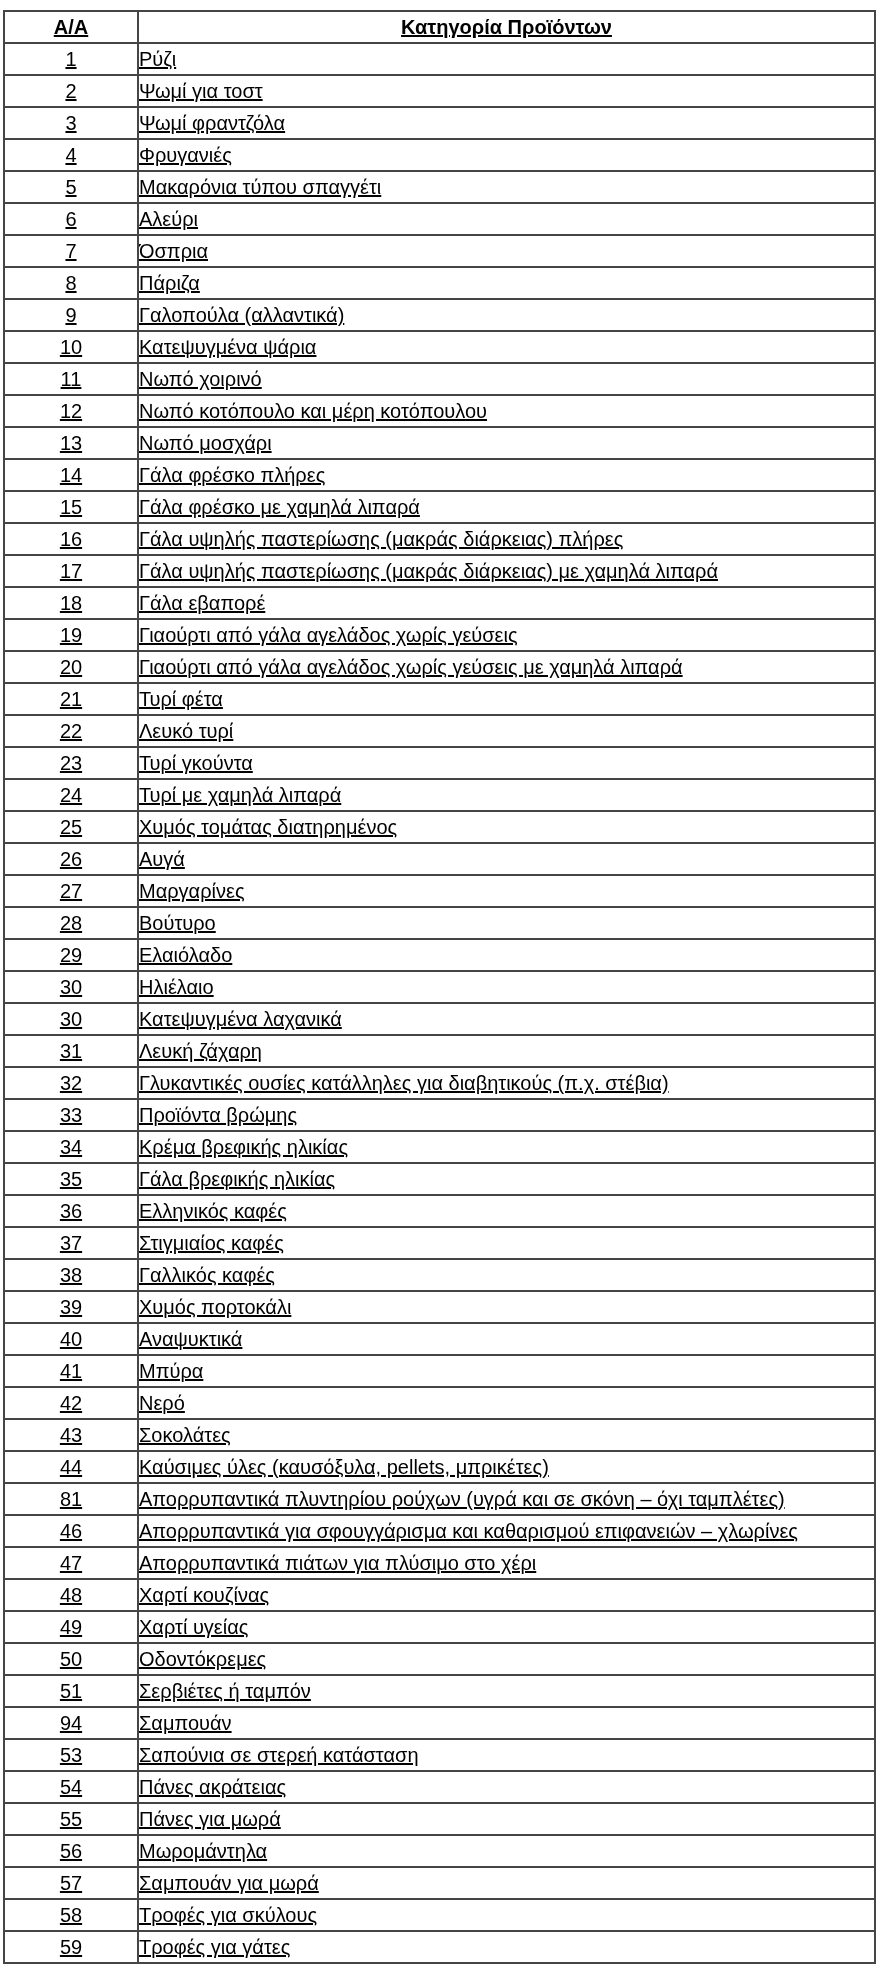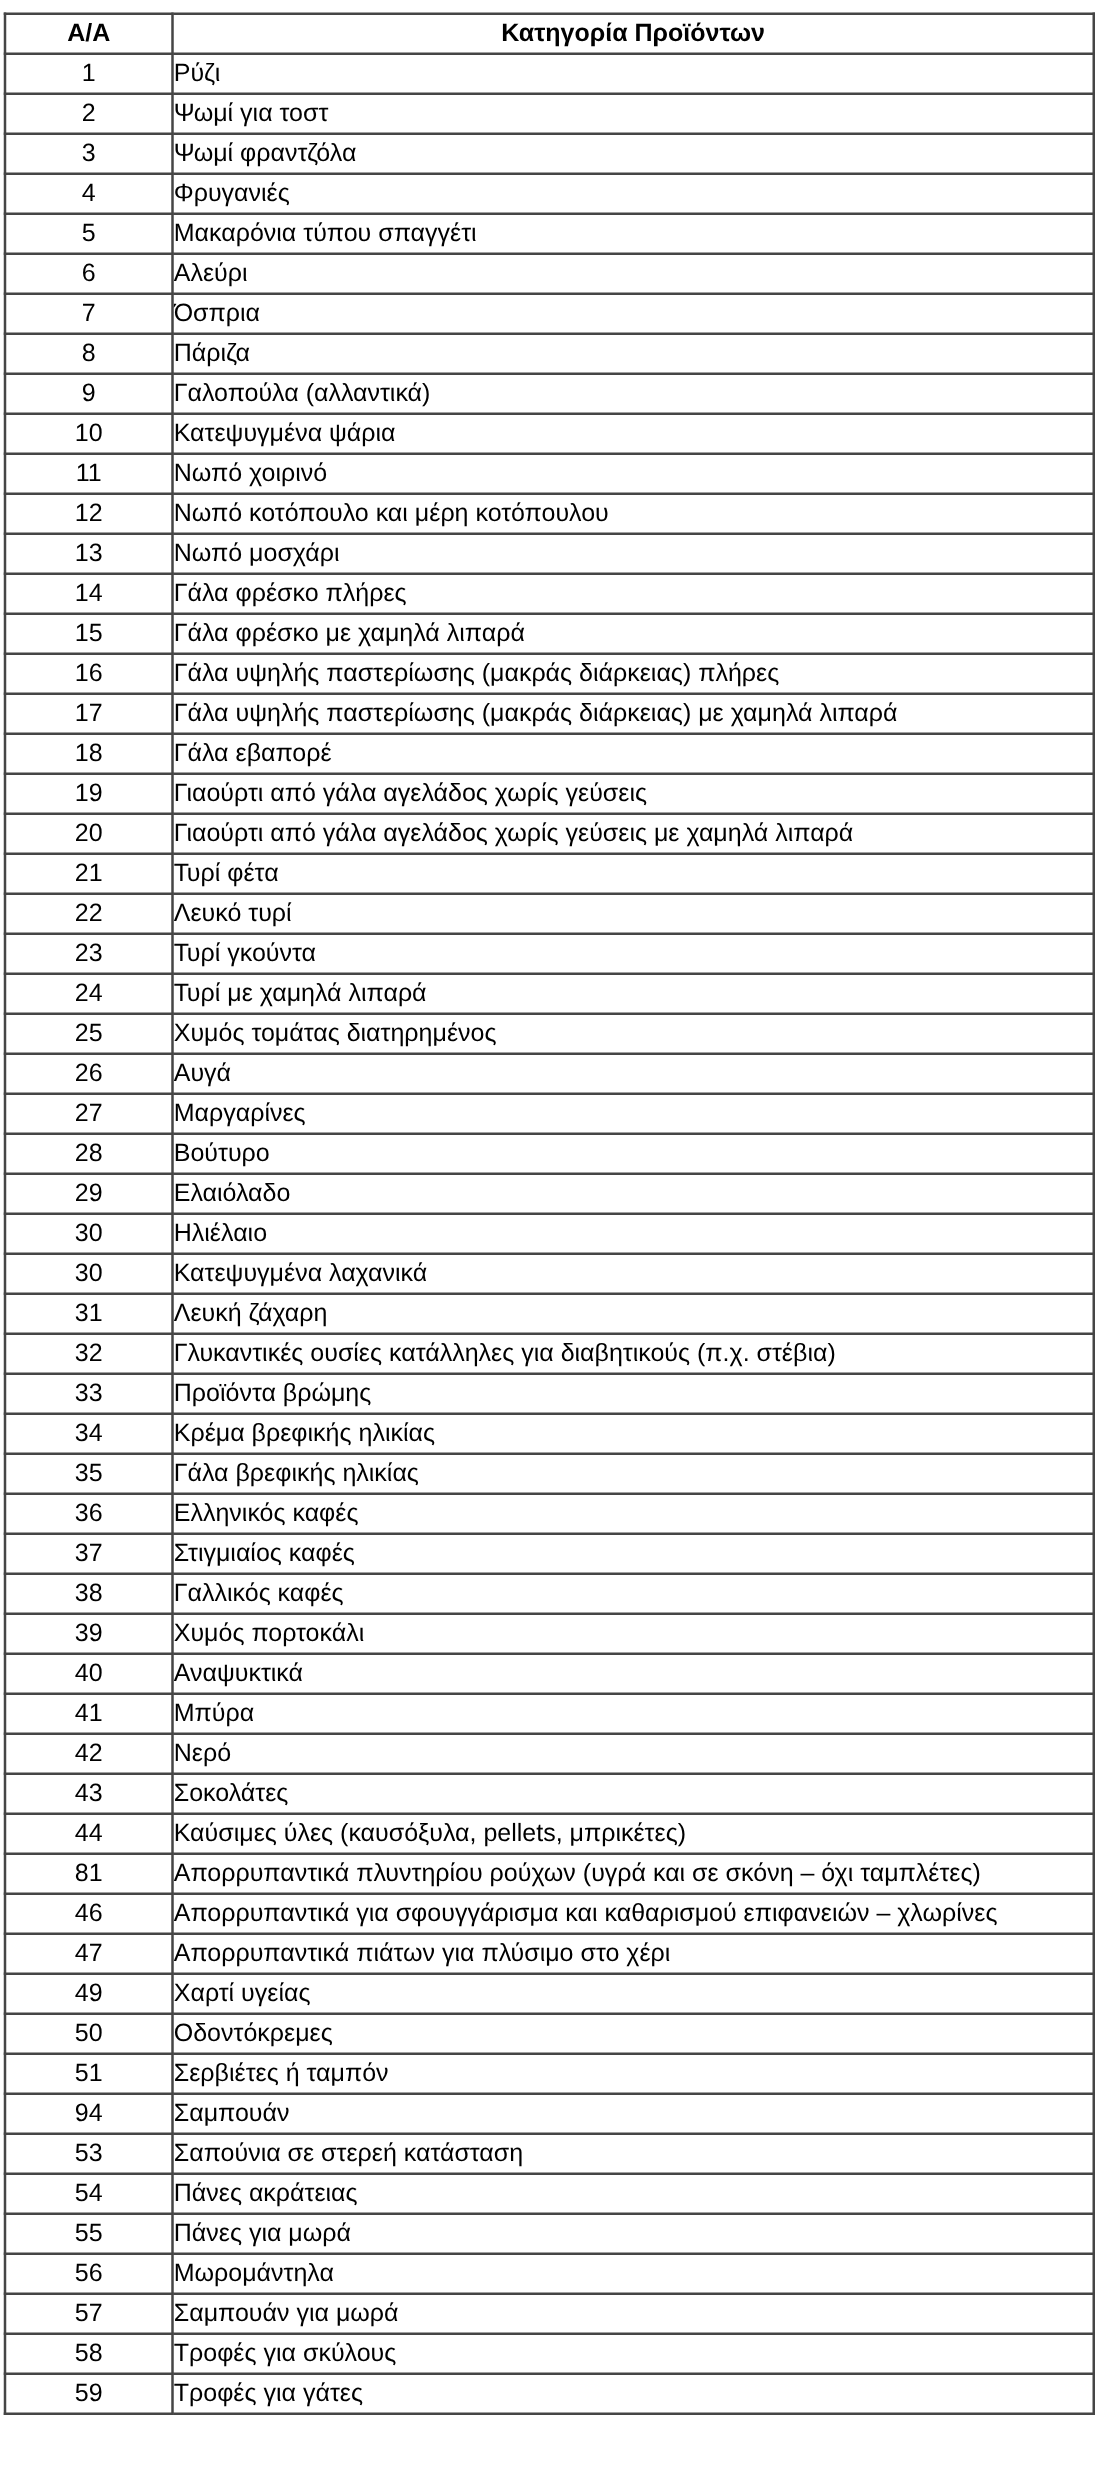--- a/index.html
+++ b/index.html
@@ -5,20 +5,21 @@
   html, body {
     margin: 0;
     padding: 0;
     background: #ffffff;
   }
   .page {
     width: 768px;
     box-sizing: border-box;
     padding: 10px 4px 8px 3px;
     background: #ffffff;
+    text-decoration: underline;
   }
   table.category-table {
     border-collapse: collapse;
     width: 873px;
     table-layout: fixed;
     font-family: "Liberation Sans", "DejaVu Sans", sans-serif;
     font-size: 20px;
     color: #000000;
   }
   table.category-table col.col-num { width: 134px; }
@@ -241,20 +242,24 @@
   </tr>
         <tr>
     <td class="cell-num">46</td>
     <td class="cell-cat">Απορρυπαντικά για σφουγγάρισμα και καθαρισμού επιφανειών – χλωρίνες</td>
   </tr>
         <tr>
     <td class="cell-num">47</td>
     <td class="cell-cat">Απορρυπαντικά πιάτων για πλύσιμο στο χέρι</td>
   </tr>
         <tr>
+    <td class="cell-num">48</td>
+    <td class="cell-cat">Χαρτί κουζίνας</td>
+  </tr>
+        <tr>
     <td class="cell-num">49</td>
     <td class="cell-cat">Χαρτί υγείας</td>
   </tr>
         <tr>
     <td class="cell-num">50</td>
     <td class="cell-cat">Οδοντόκρεμες</td>
   </tr>
         <tr>
     <td class="cell-num">51</td>
     <td class="cell-cat">Σερβιέτες ή ταμπόν</td>

